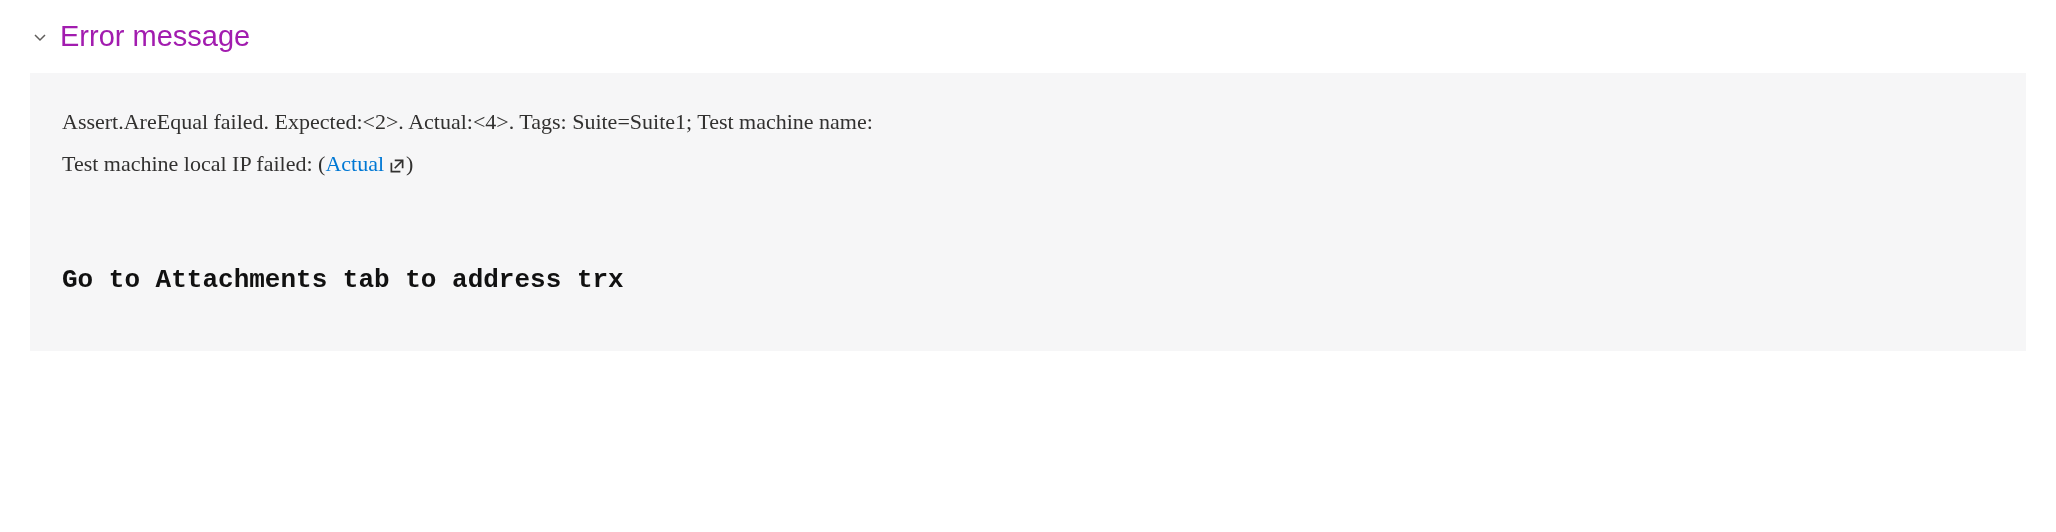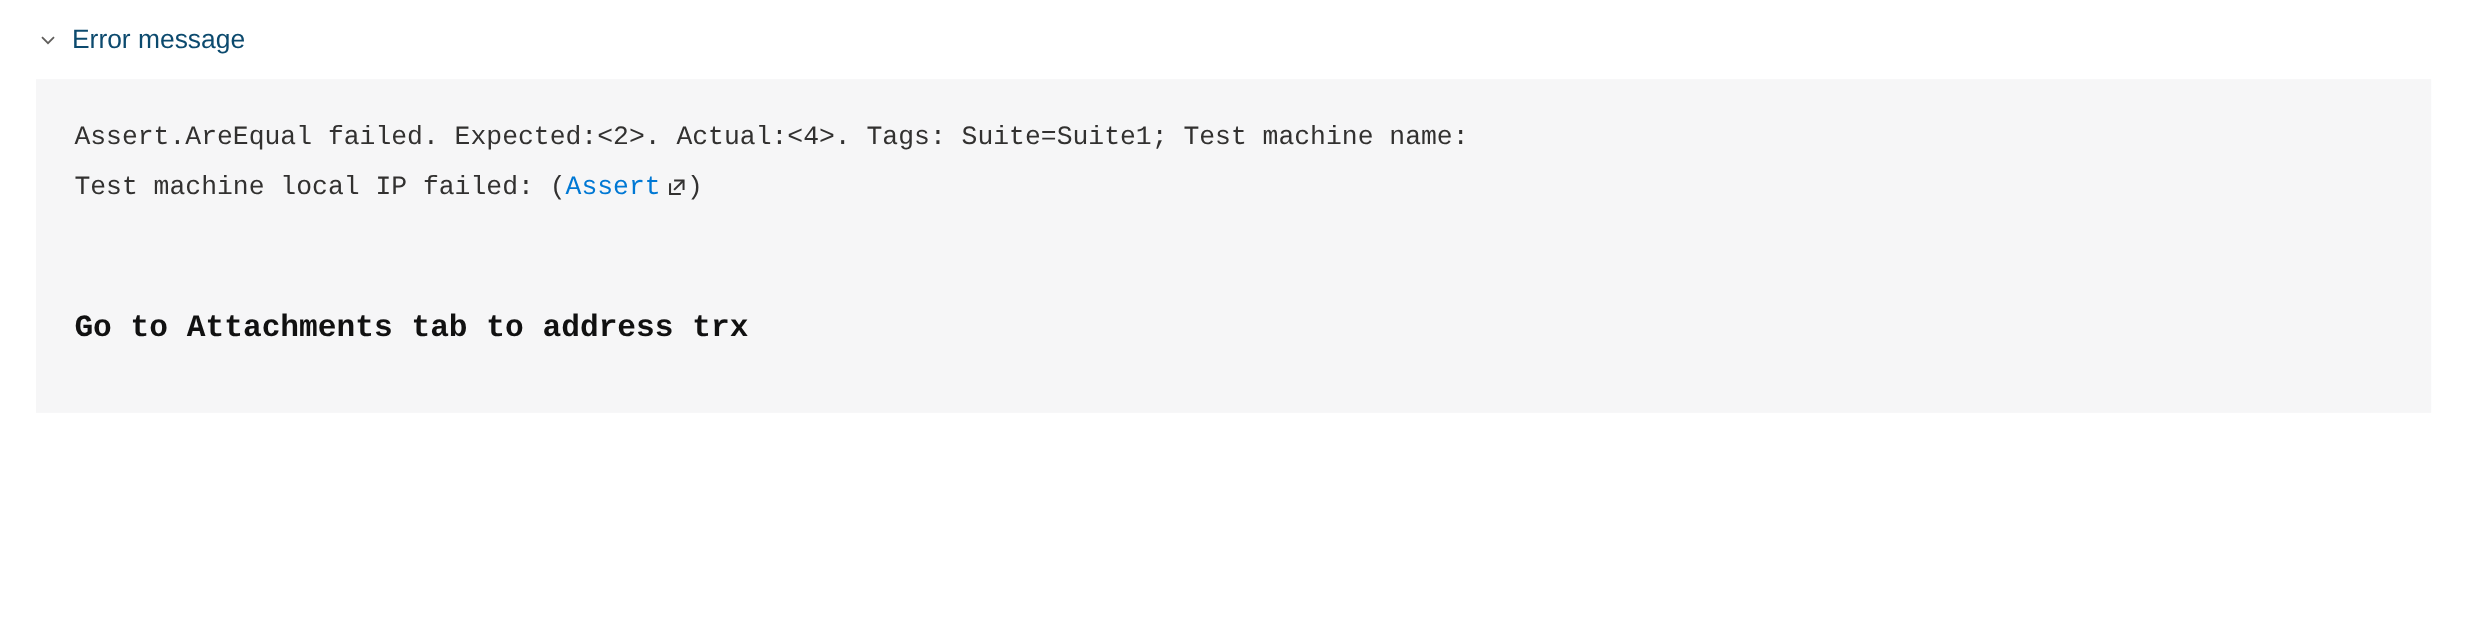--- a/index.html
+++ b/index.html
@@ -29,30 +29,30 @@
       justify-content: center;
     }
     .chevron svg {
       width: 16px;
       height: 16px;
       stroke: #605e5c;
       stroke-width: 1.5;
       fill: none;
     }
     .section-title {
-      font-size: 22px;
+      font-size: 29px;
       font-weight: 400;
-      color: #0c4a6e;
+      color: #a21caf;
     }
     .error-panel {
       background: #f6f6f7;
       padding: 28px 32px 56px 32px;
     }
     .error-body {
-      font-family: Liberation Mono, monospace;
+      font-family: Liberation Serif, serif;
       font-size: 22px;
       line-height: 1.9;
       color: #323130;
     }
     .details-link {
       color: #0078d4;
       cursor: pointer;
     }
     .external-icon {
       display: inline-flex;
@@ -83,21 +83,21 @@
         <polyline points="3,6 8,11 13,6"></polyline>
       </svg>
   </span>
   <span class="section-title">Error message</span>
 </div>
 
 <div class="error-panel">
   <div class="error-body">
     <span>Assert.AreEqual failed. Expected:&lt;2&gt;. Actual:&lt;4&gt;. Tags: Suite=Suite1; Test machine name:</span><br>
     <span>Test machine local IP failed: </span>
-    <span>(</span><span class="details-link">Assert</span><span class="external-icon">
+    <span>(</span><span class="details-link">Actual</span><span class="external-icon">
         <svg viewBox="0 0 16 16">
           <path d="M6 3h7v7"></path>
           <path d="M13 3L6 10"></path>
           <path d="M11 13H3V5"></path>
         </svg>
       </span><span>)</span>
   </div>
   <div class="attachments-hint">Go to Attachments tab to address trx</div>
 </div>
 

